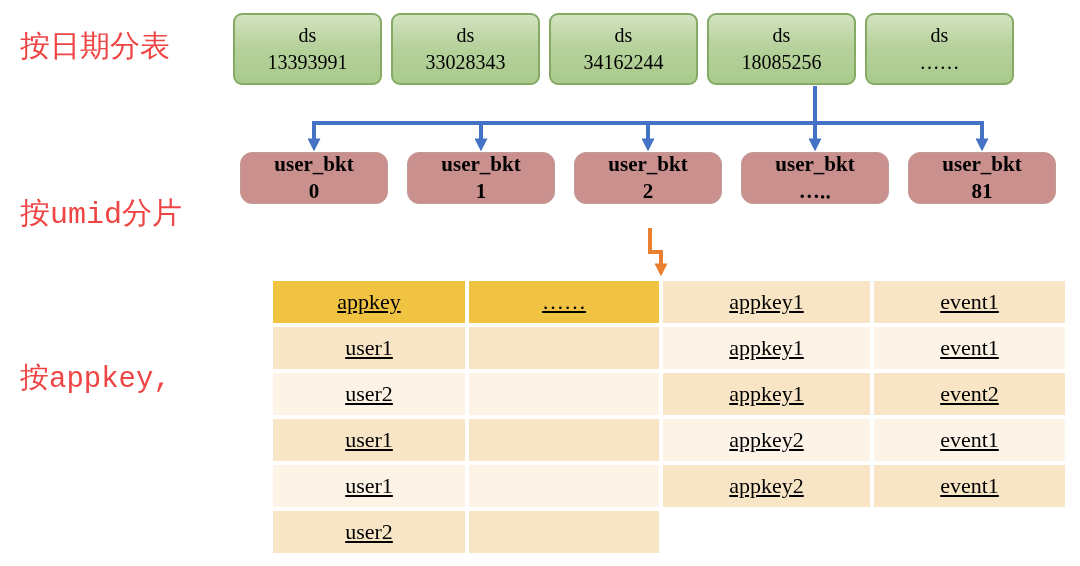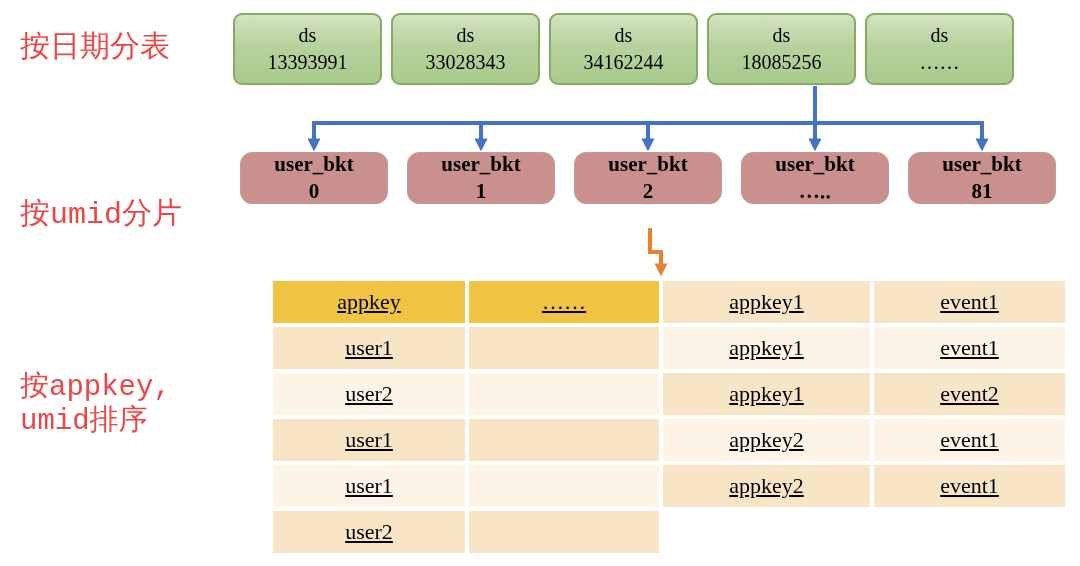--- a/index.html
+++ b/index.html
@@ -18,21 +18,21 @@
     position: absolute;
     left: 20px;
     font-size: 30px;
     line-height: 1.15;
     color: #ef4444;
     white-space: nowrap;
     font-family: Liberation Mono, monospace;
   }
   .label-1 { top: 31px; }
   .label-2 { top: 182px; margin-top: 16px; }
-  .label-3 { top: 363px; font-size: 29px; line-height: 1.18; margin-top: 8px; }
+  .label-3 { top: 363px; font-size: 29px; line-height: 1.18; }
   .label-3 .l2 { padding-left: 8px; }
 
   
   .ds-row {
     position: absolute;
     left: 233px;
     top: 13px;
     display: flex;
     gap: 9px;
   }
@@ -109,21 +109,20 @@
 </style>
 </head>
 <body>
 
 <div class="canvas">
 
   <div class="row-label label-1">按日期分表</div>
   <div class="row-label label-2">按umid分片</div>
   <div class="row-label label-3">
     <div class="l1">按appkey,</div>
-    <div class="l3">umid排序</div>
   </div>
 
   <div class="ds-row">
     <div class="ds-box">
       <div>ds</div>
       <div>13393991</div>
     </div>
     <div class="ds-box">
       <div>ds</div>
       <div>33028343</div>

